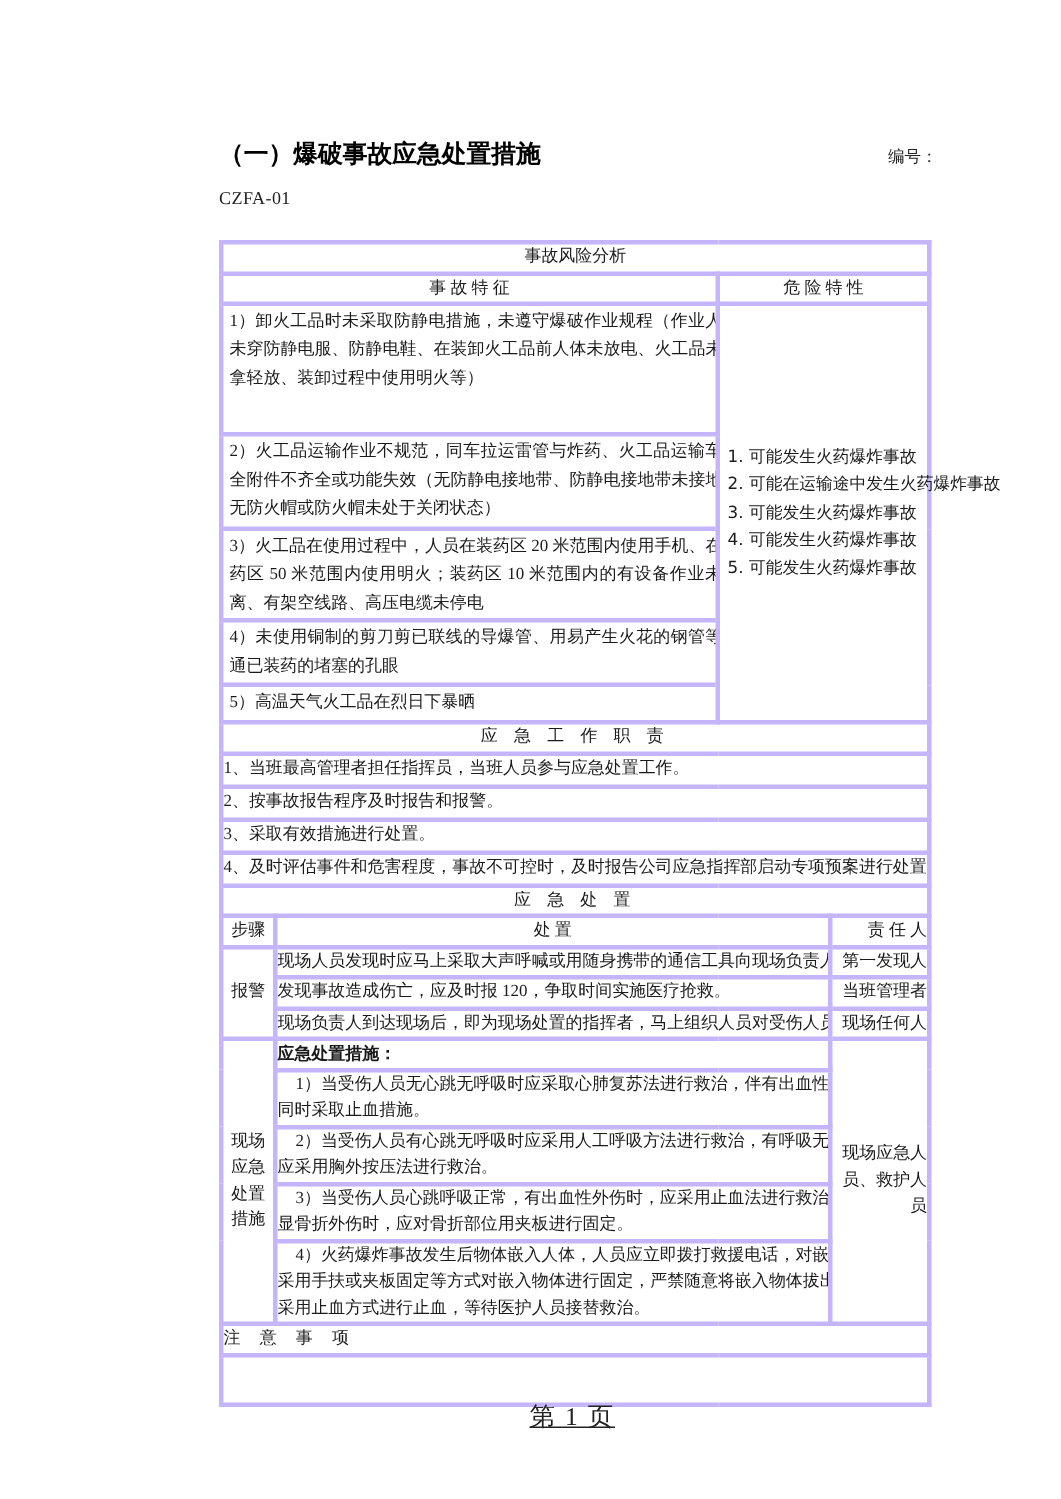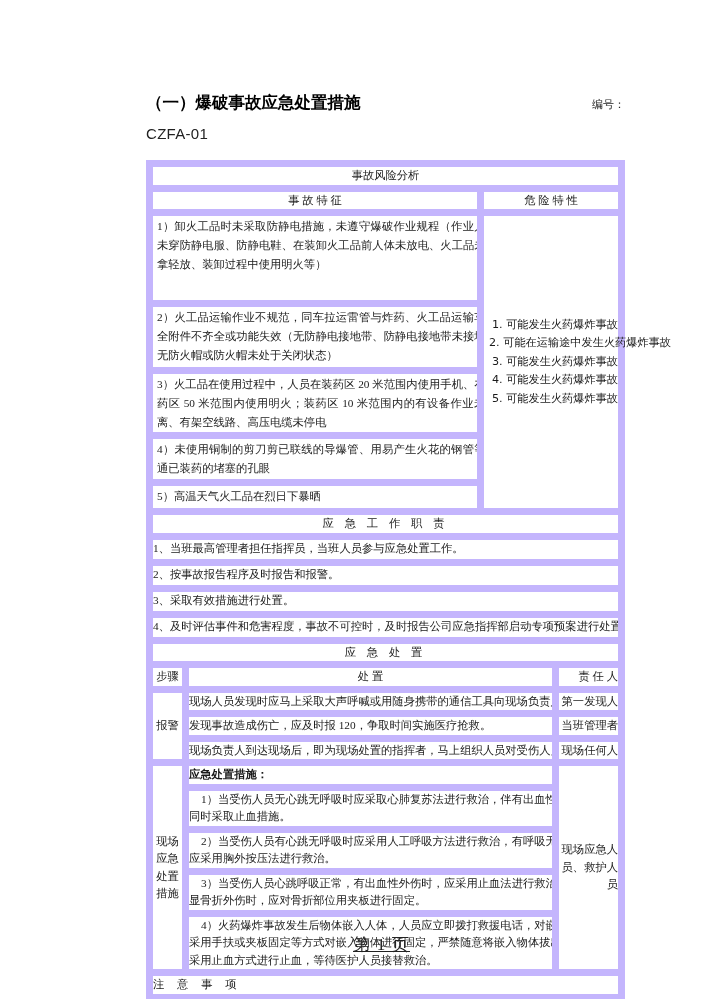--- a/index.html
+++ b/index.html
@@ -49,40 +49,40 @@
     top: 5px;
     font-size: 11px;
     font-family: "Liberation Serif", serif;
     white-space: nowrap;
     color: #222;
   }
   .doc-code {
     position: absolute;
     left: 118px;
     top: 125px;
-    font-size: 15px;
-    font-family: Liberation Sans, sans-serif;
+    font-size: 12px;
+    font-family: Liberation Serif, serif;
     letter-spacing: 0.3px;
     color: #222;
   }
 
   
   .tbl-wrap {
     position: absolute;
     left: 118px;
     top: 160px;
     width: 472px;
   }
   table.doc {
     border-collapse: collapse;
     width: 472px;
     table-layout: fixed;
   }
   table.doc td {
-    border: 7px solid #c4b5fd;
+    border: 3px solid #c4b5fd;
     padding: 0;
     vertical-align: middle;
     font-size: 11.3px;
     line-height: 1.55;
     color: #1a1a1a;
   }
 
   
   .band {
     text-align: center;
@@ -123,21 +123,20 @@
     vertical-align: middle;
     position: relative;
     overflow: visible;
   }
   .hazard-list {
     font-family: "DejaVu Sans", "Liberation Sans", sans-serif;
     font-size: 11.2px;
     line-height: 18.5px;
     padding-left: 5px;
     white-space: nowrap;
-    text-align: right;
   }
   .hazard-list .ov {
     display: block;
   }
 
   
   .duty-row td {
     height: 19px;
   }
   .duty-txt {

